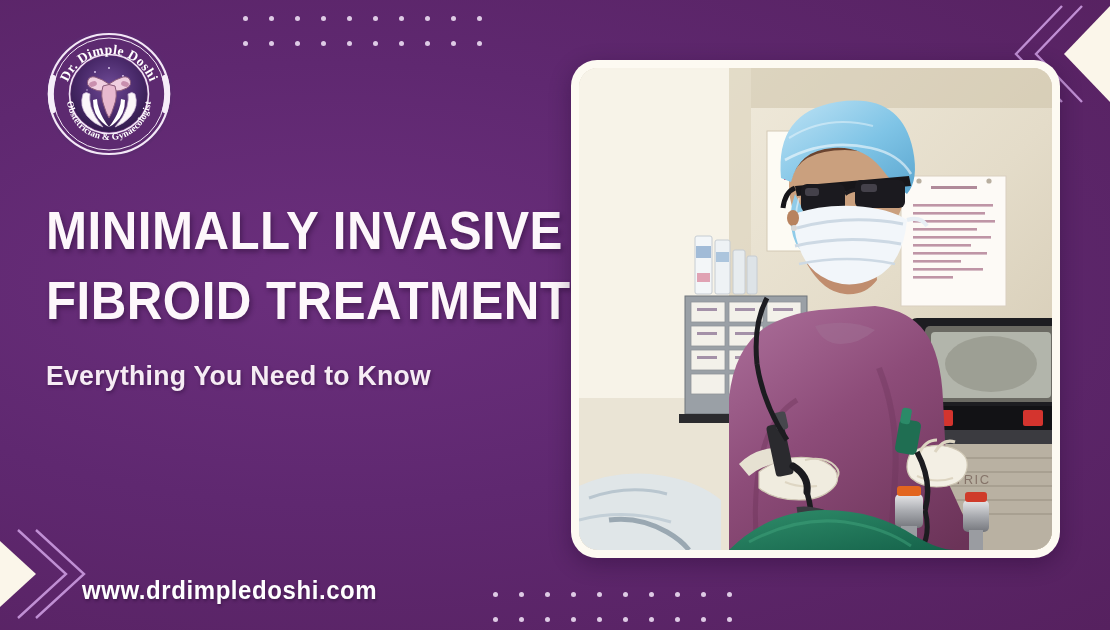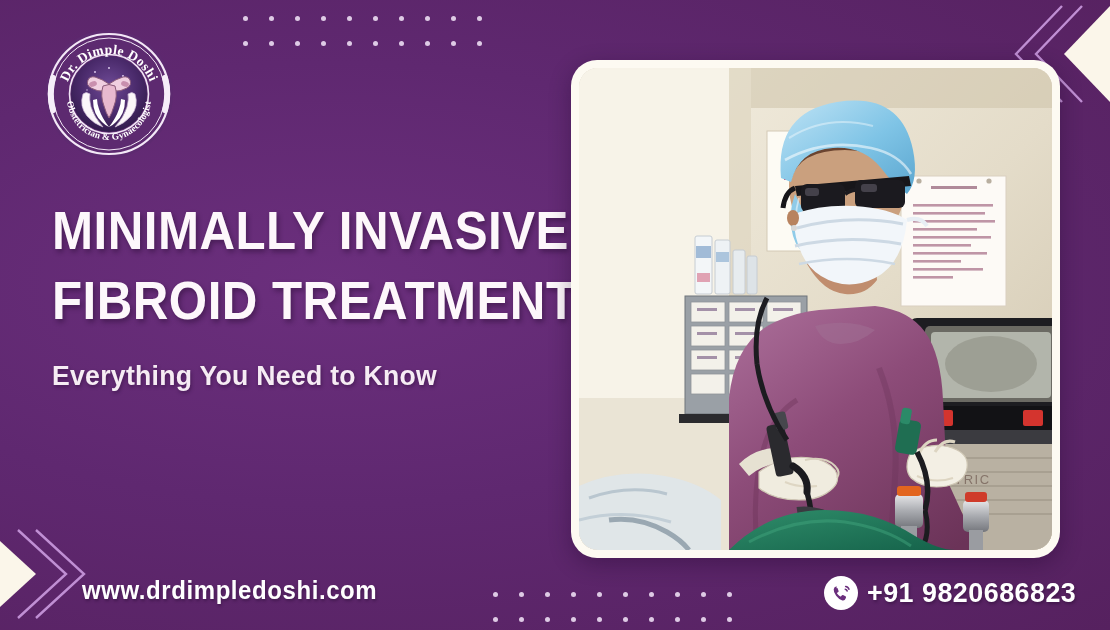--- a/index.html
+++ b/index.html
@@ -60,21 +60,21 @@
     position: absolute;
     left: 43px;
     top: 28px;
     width: 132px;
     height: 132px;
   }
 
   
   .copy {
     position: absolute;
-    left: 52px;
+    left: 46px;
     top: 196px;
     width: 520px;
   }
   .headline {
     margin: 0;
     color: #fdf7fb;
     font-family: "Liberation Sans Narrow", "Liberation Sans", sans-serif;
     font-weight: bold;
     font-size: 53px;
     line-height: 1.32;
@@ -589,23 +589,14 @@
         <path d="M0 452 q46 -12 92 2" fill="none" stroke="#c3cfd7" stroke-width="3"></path>
         <path d="M30 452 q30 -4 58 12 q14 8 22 18" fill="none" stroke="#9aa8b2" stroke-width="5"></path>
 
         <rect width="473" height="482" fill="none"></rect>
       </svg>
     </div>
   </div>
 
   <div class="website">www.drdimpledoshi.com</div>
 
-  <div class="phone-block">
-    <svg class="phone-icon" viewBox="0 0 34 34">
-      <circle cx="17" cy="17" r="17" fill="#ffffff"></circle>
-      <path d="M12.6 10.2 q-2.6 .6 -2.9 3 q-.3 2.9 2.4 6.6 q2.8 3.8 6.3 4.6 q2.4 .5 3.2 -1.8 l.4 -1.2 q.2 -.7 -.5 -1.1 l-2.5 -1.3 q-.6 -.3 -1 .2 l-.9 1.1 q-.3 .4 -.8 .2 q-1.8 -.9 -3.2 -3 q-.3 -.5 .1 -.8 l1.1 -.8 q.5 -.4 .3 -1 l-1 -2.6 q-.3 -.7 -1 -.1 Z" fill="#6b2f7d"></path>
-      <path d="M21.6 10.4 q2.6 .3 3.4 2.9" fill="none" stroke="#6b2f7d" stroke-width="1.5" stroke-linecap="round"></path>
-      <path d="M21.2 13.2 q1.6 .2 2 1.8" fill="none" stroke="#6b2f7d" stroke-width="1.5" stroke-linecap="round"></path>
-    </svg>
-    <span class="phone-number">+91 9820686823</span>
-  </div>
 
 </div>
 
 </body></html>

